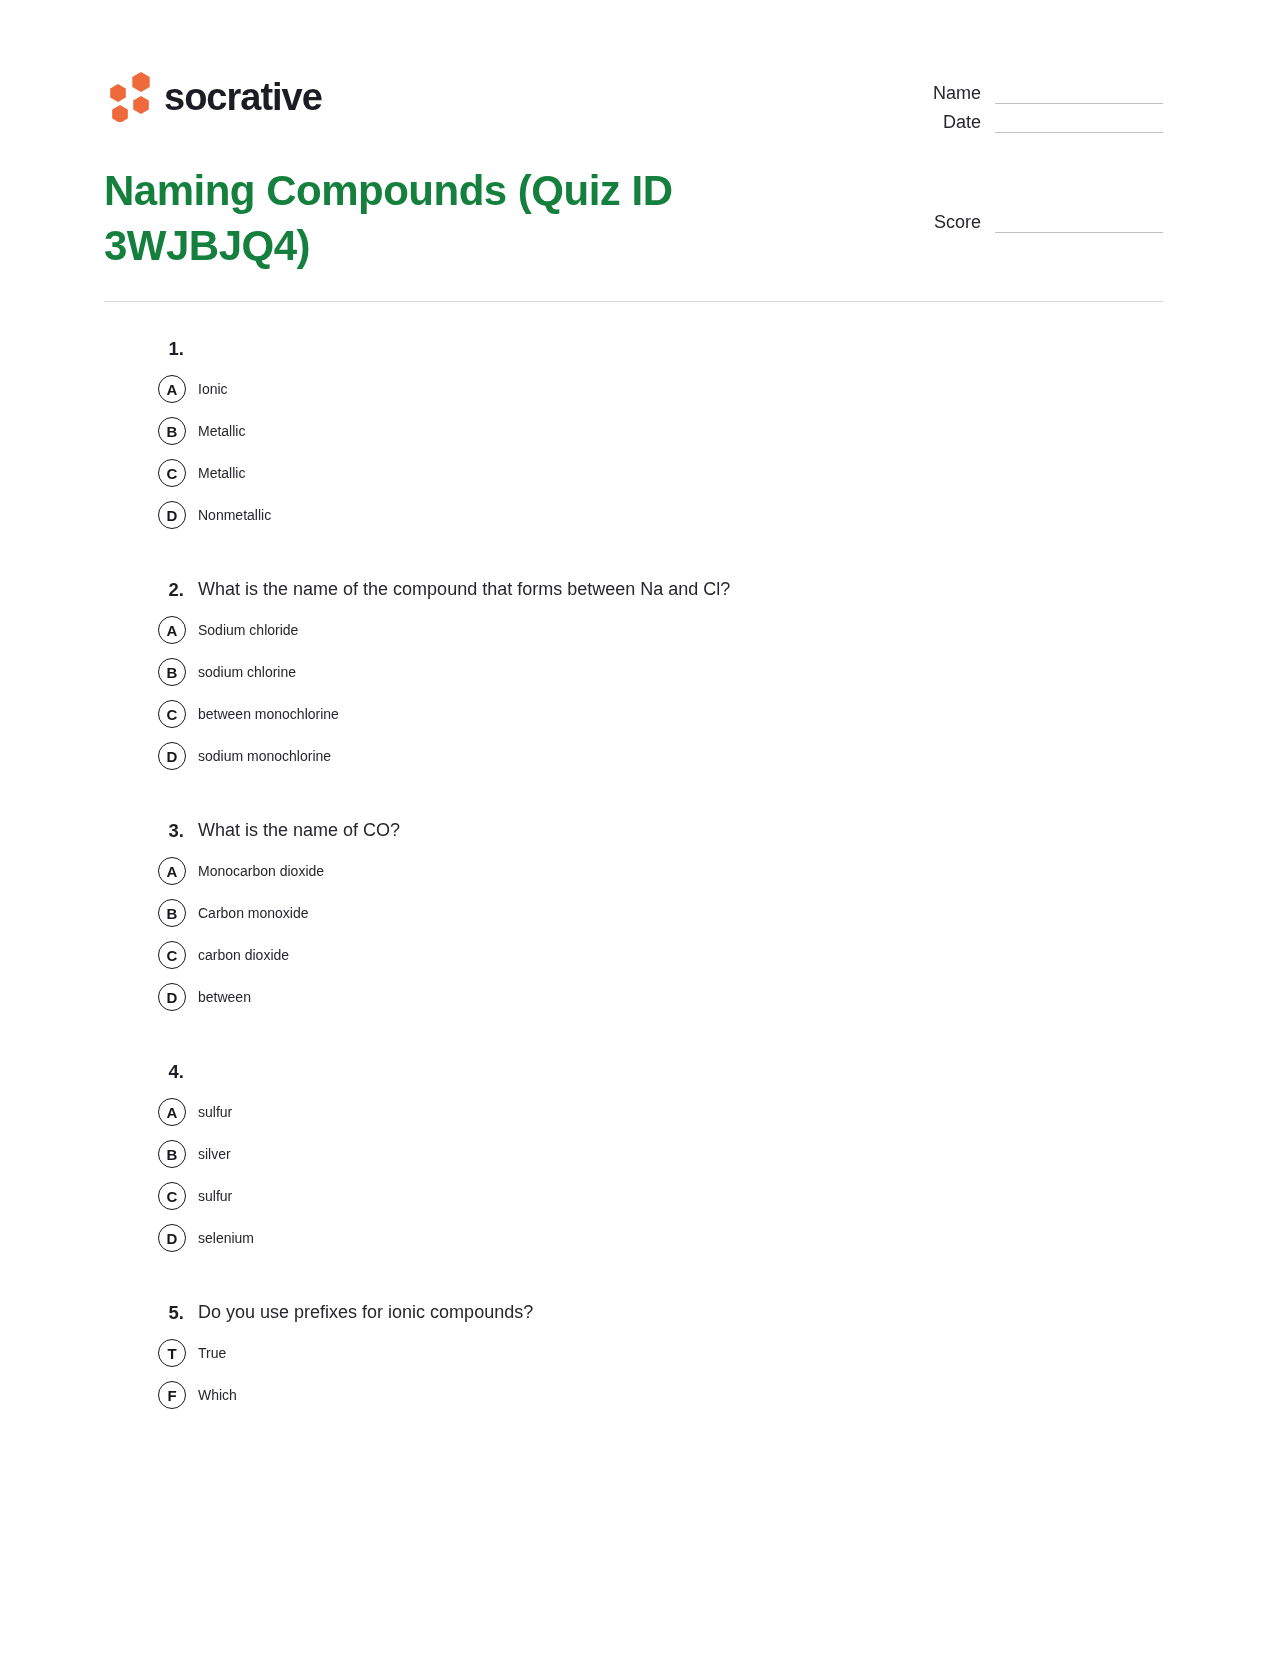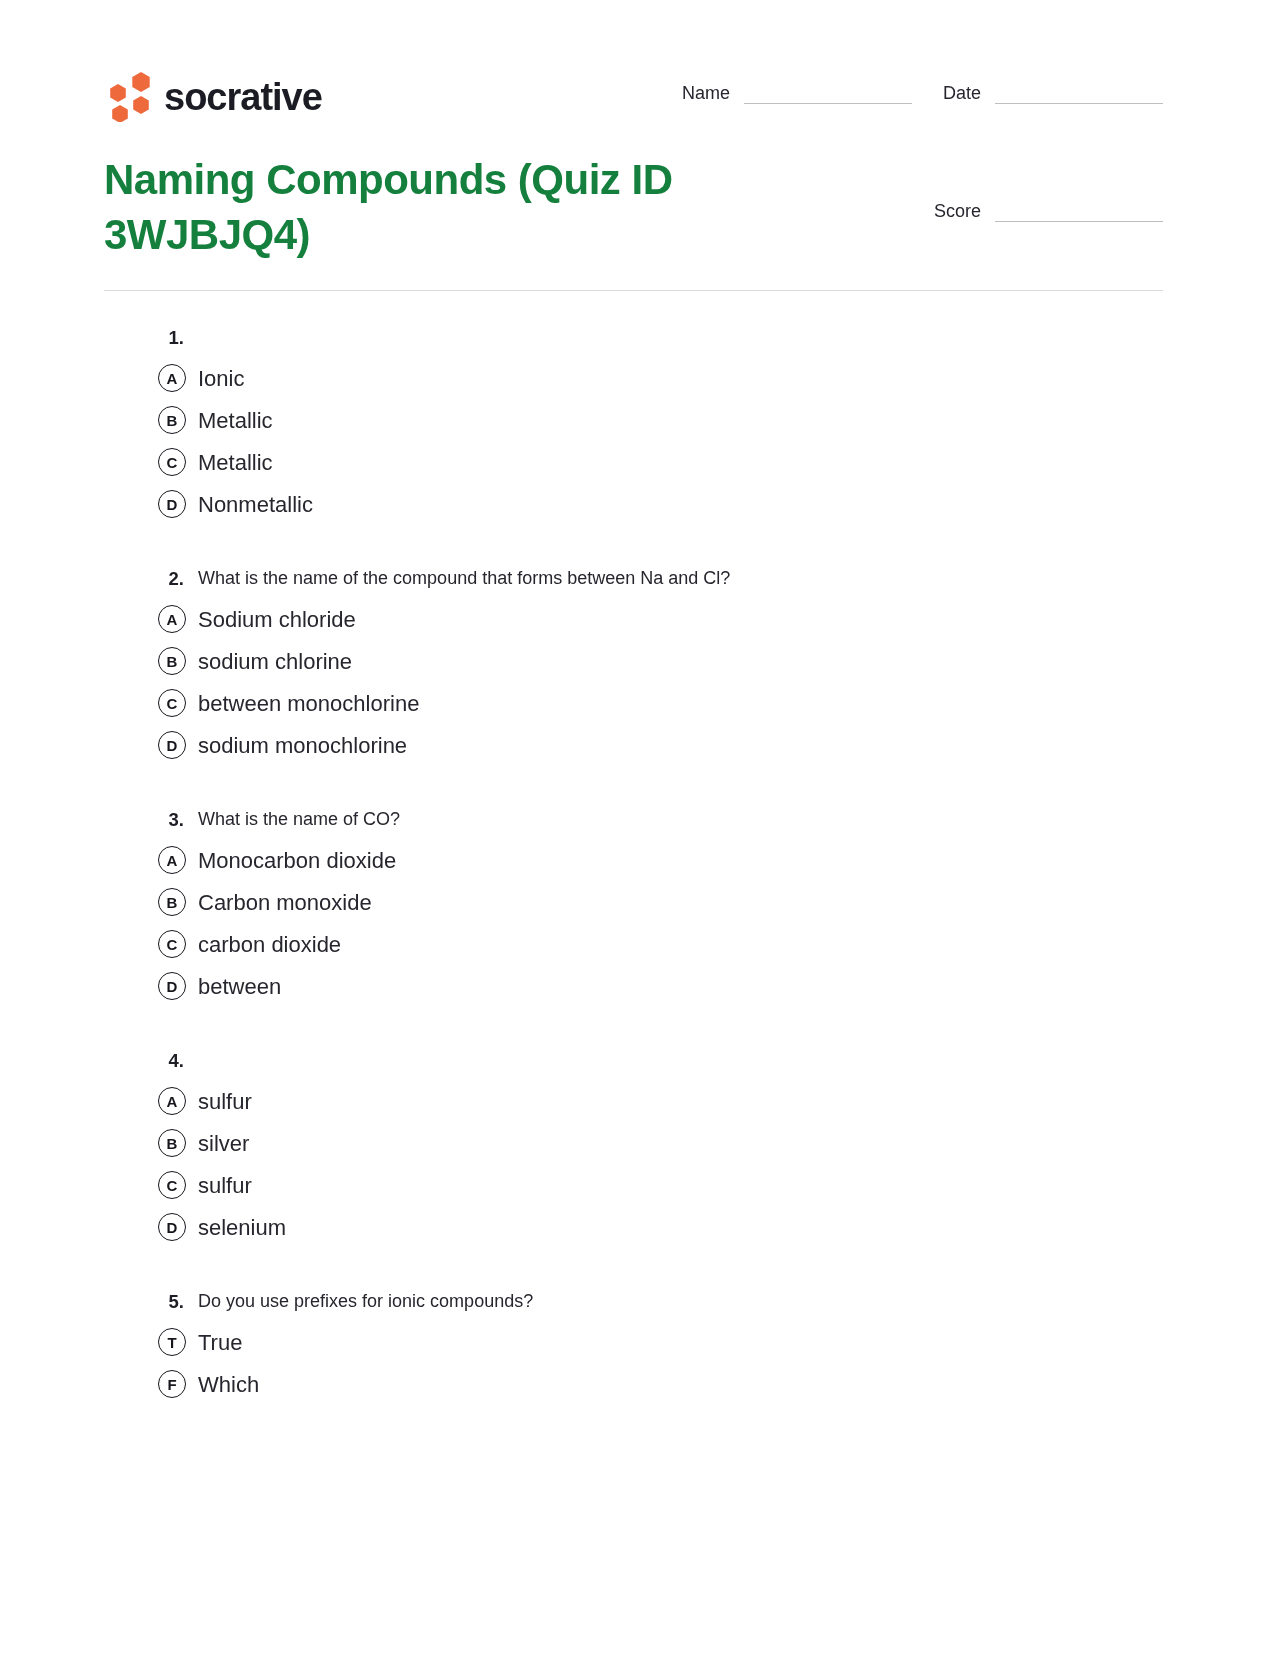--- a/index.html
+++ b/index.html
@@ -22,21 +22,21 @@
   }
   .logo { display: flex; align-items: center; gap: 10px; }
   .logo svg { display: block; }
   .brand-name {
     font-size: 38px;
     font-weight: 700;
     letter-spacing: -1px;
     color: #1c1c24;
     line-height: 48px;
   }
-  .fields { display: flex; flex-direction: row; gap: 7px; padding-top: 10px; }
+  .fields { display: flex; flex-direction: column; gap: 7px; padding-top: 10px; }
   .field-row { display: flex; align-items: flex-end; }
   .field-label {
     width: 62px;
     text-align: right;
     font-size: 18px;
     color: #26262e;
     line-height: 22px;
   }
   .field-line {
     width: 168px;
@@ -101,21 +101,21 @@
     border-radius: 50%;
     display: flex;
     align-items: center;
     justify-content: center;
     font-weight: 700;
     font-size: 15px;
     color: #16161d;
   }
   .opt-label {
     margin-left: 12px;
-    font-size: 22px;
+    font-size: 14px;
     color: #26262e;
     line-height: 25px;
   }
 </style>
 </head>
 <body>
 
 <div class="page">
 
   <div class="header-top">

